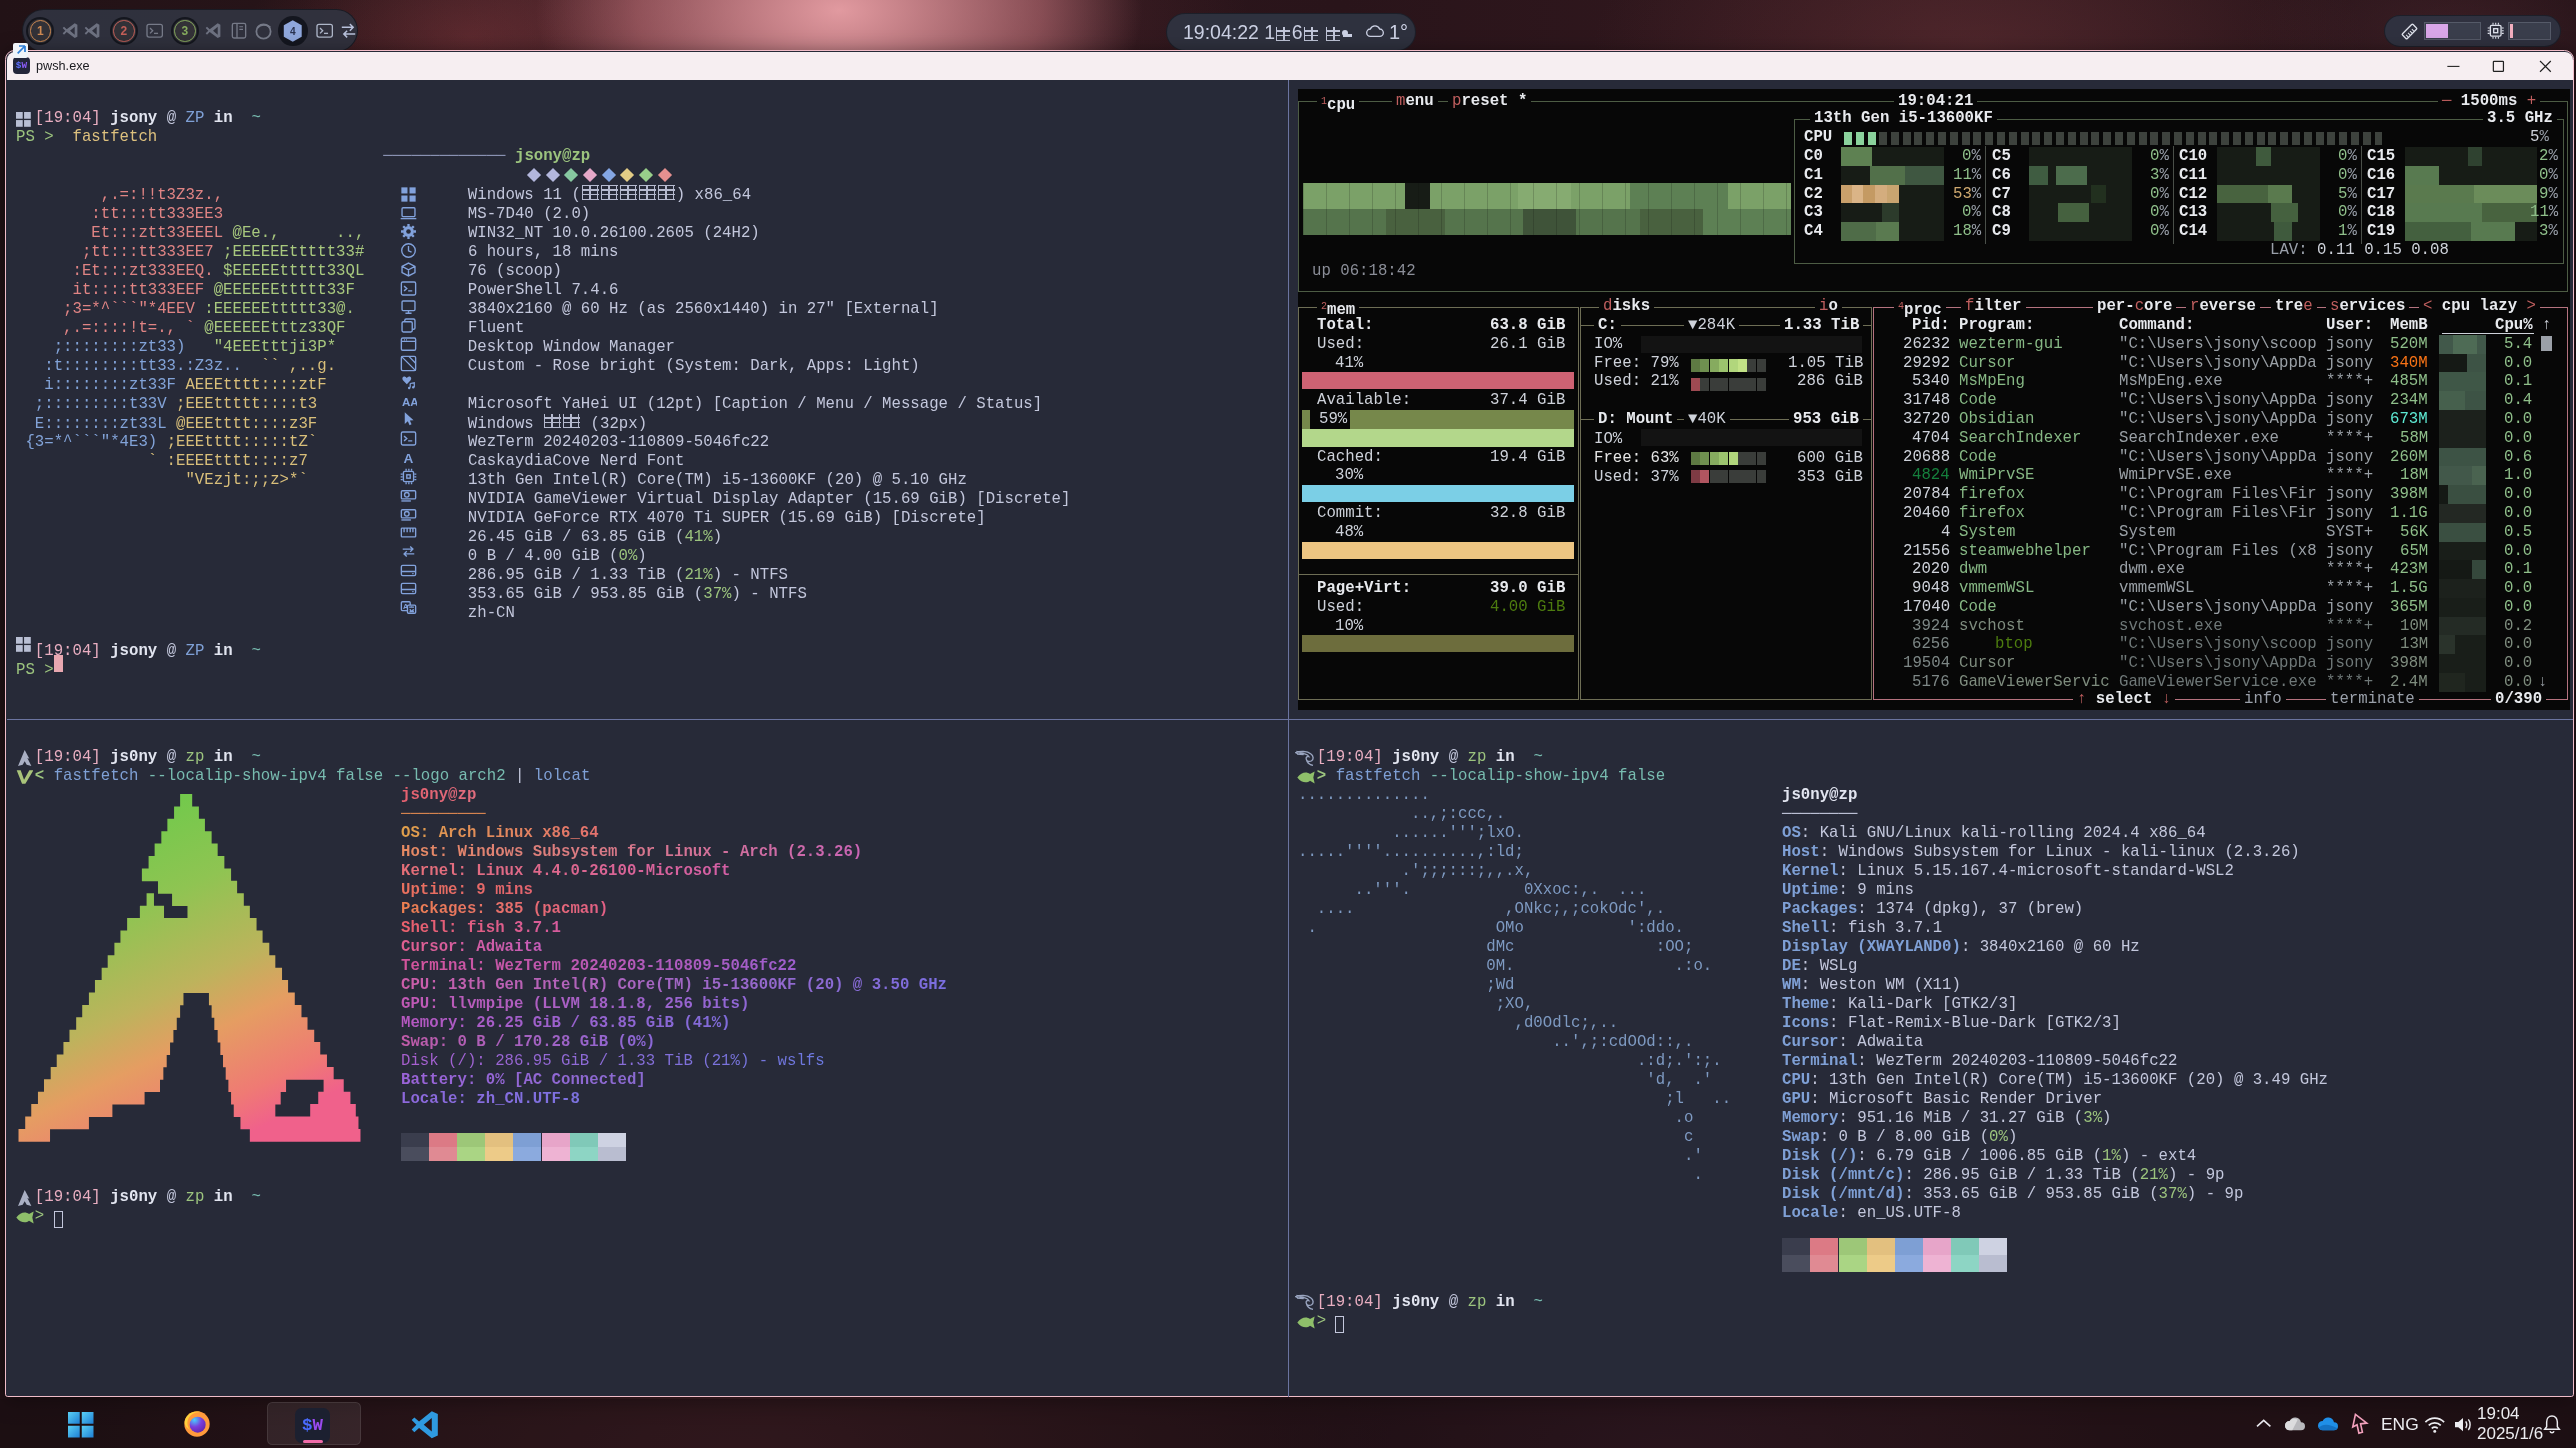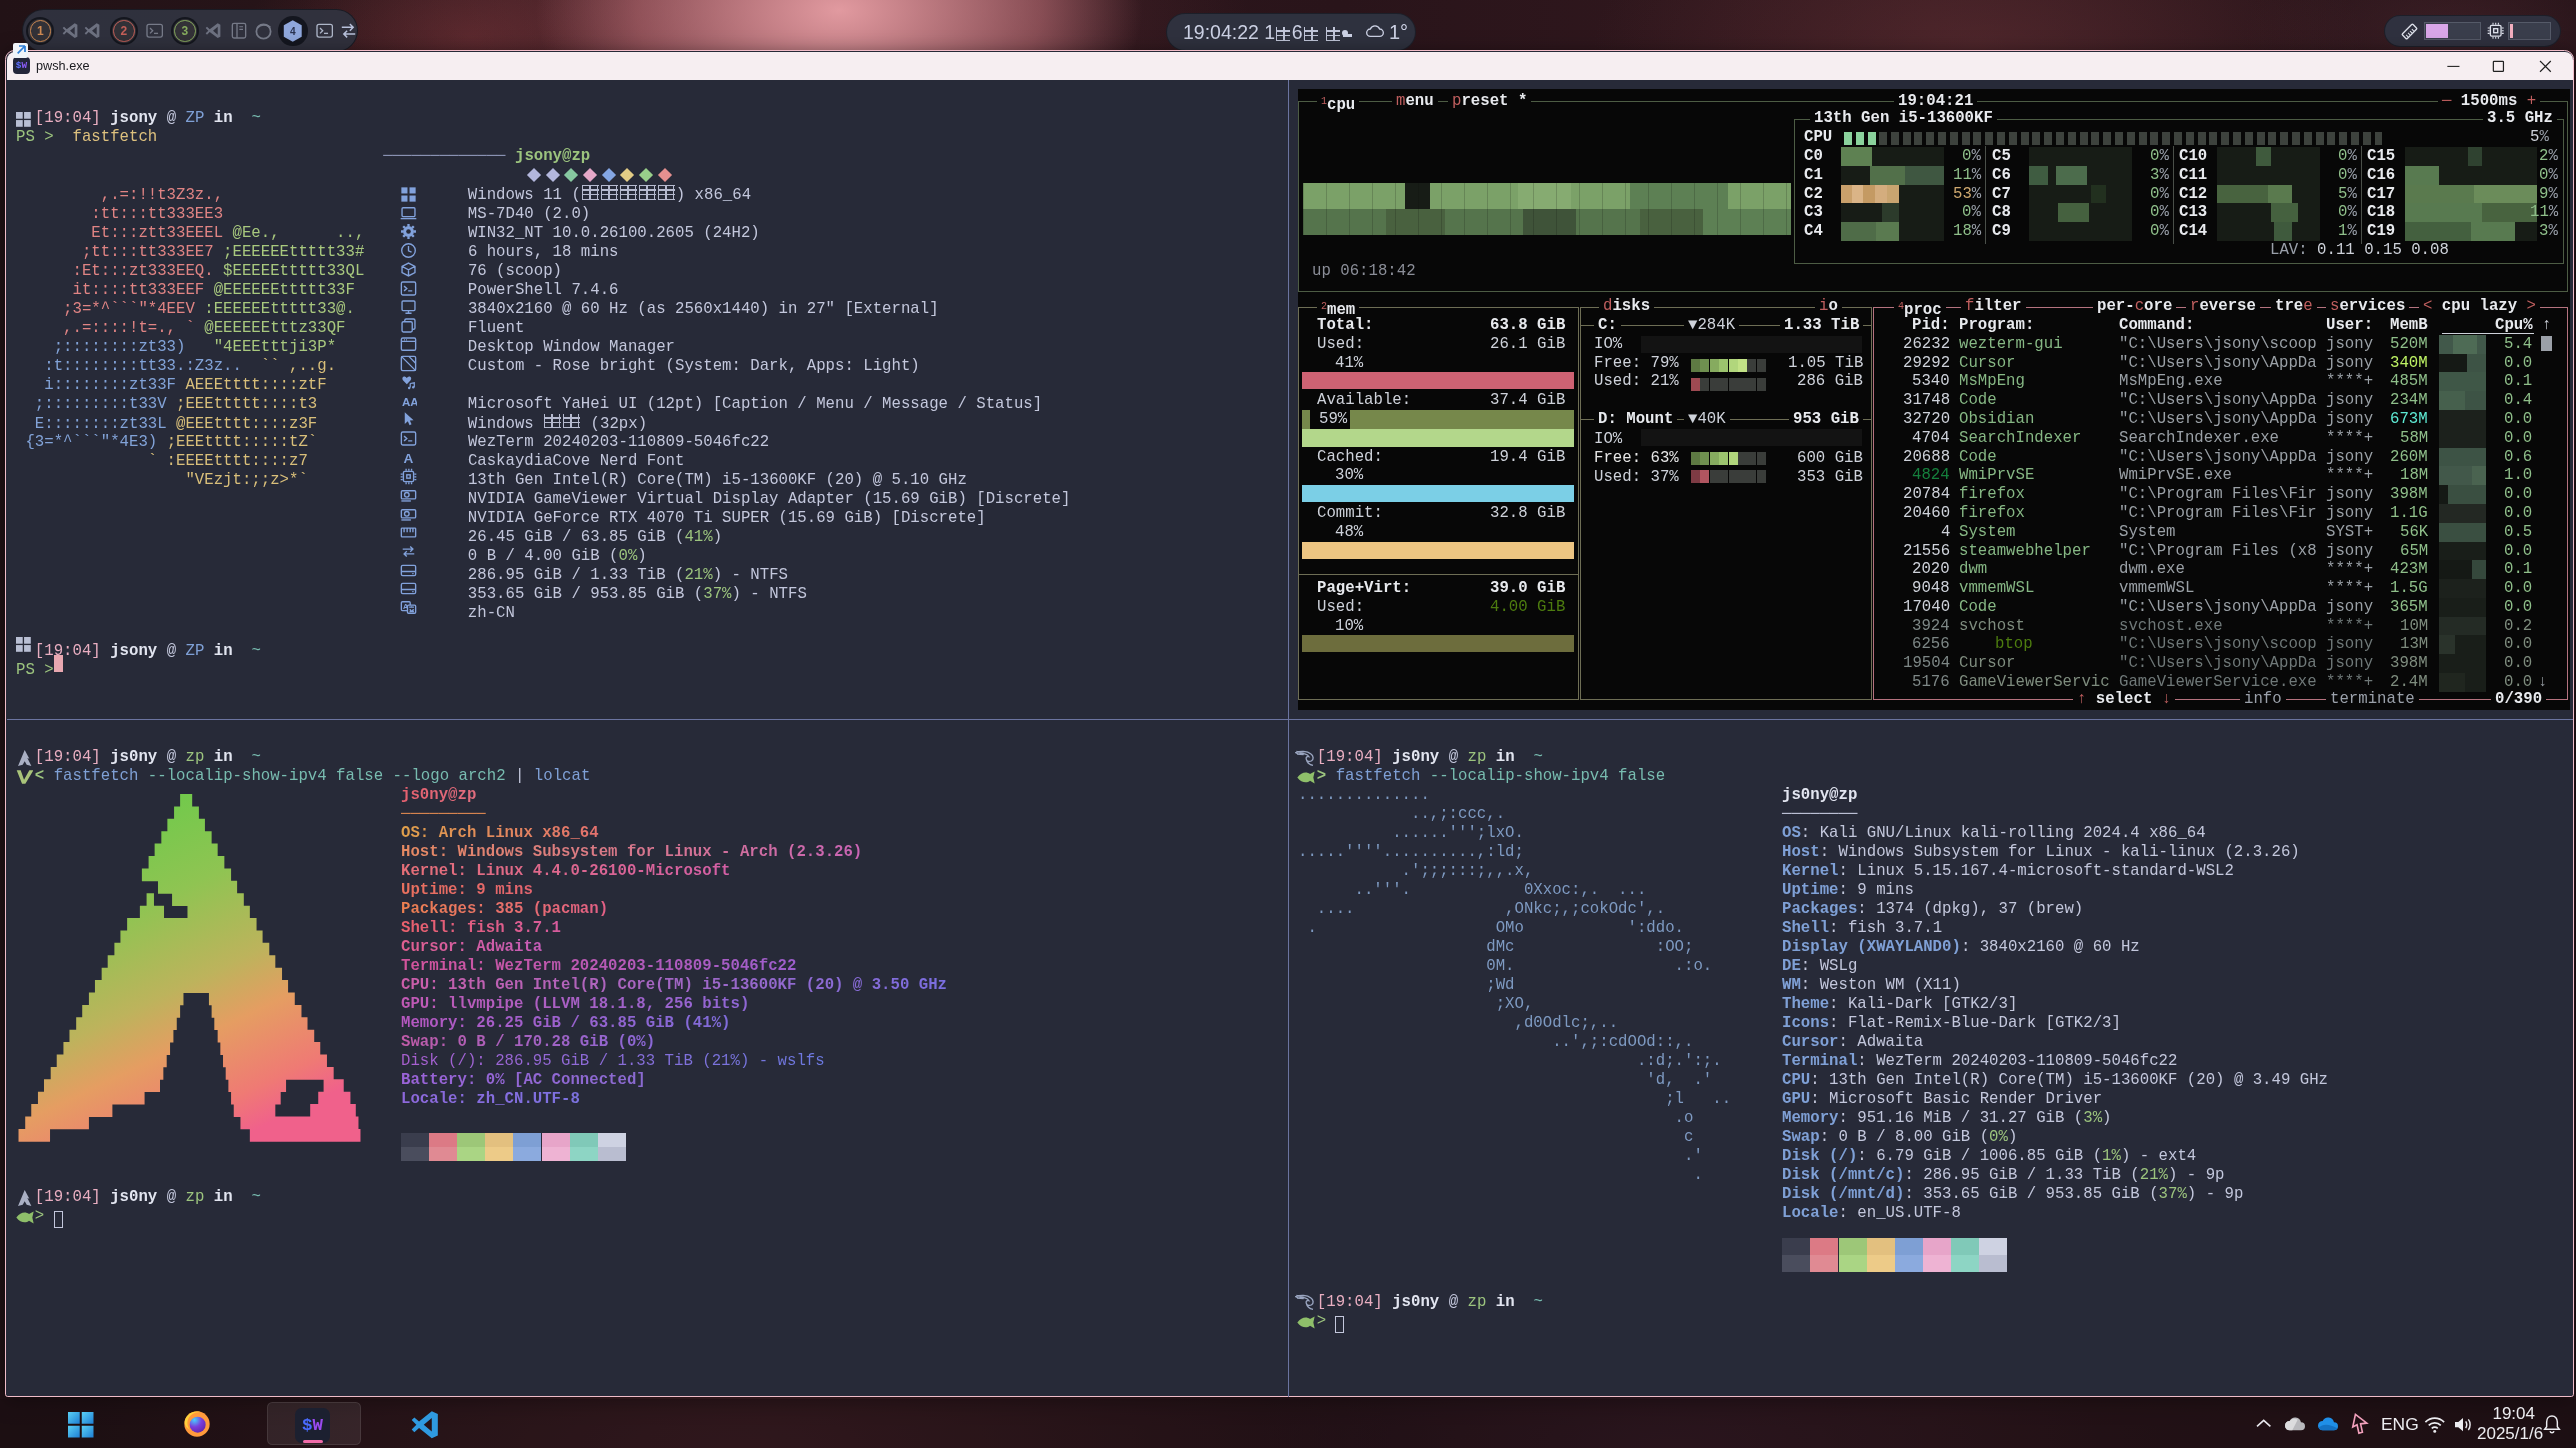--- a/index.html
+++ b/index.html
@@ -443,21 +443,21 @@
 <div class="btx" style="left:1959px;top:335px;color:#86b784">wezterm-gui</div>
 <div class="btx" style="left:2119px;top:335px;color:#9aa0a6">"C:\Users\jsony\scoop</div>
 <div class="btx" style="left:2326px;top:335px;color:#9aa0a6">jsony</div>
 <div class="btx" style="left:2390px;top:335px;color:#8fbf8a">520M</div>
 <div class="btx" style="left:2504px;top:335px;color:#8fbf8a">5.4</div>
 <div class="abs" style="left:2439px;top:354px;width:47px;height:19px;background:linear-gradient(90deg,#151915 0 60%,#3d5345 60%)"></div>
 <div class="btx" style="left:1903px;top:354px;color:#ced2da">29292</div>
 <div class="btx" style="left:1959px;top:354px;color:#86b784">Cursor</div>
 <div class="btx" style="left:2119px;top:354px;color:#9aa0a6">"C:\Users\jsony\AppDa</div>
 <div class="btx" style="left:2326px;top:354px;color:#9aa0a6">jsony</div>
-<div class="btx" style="left:2390px;top:354px;color:#bef264">340M</div>
+<div class="btx" style="left:2390px;top:354px;color:#f97316">340M</div>
 <div class="btx" style="left:2504px;top:354px;color:#8fbf8a">0.0</div>
 <div class="abs" style="left:2439px;top:372px;width:47px;height:19px;background:linear-gradient(90deg,#3f5747 0 100%)"></div>
 <div class="btx" style="left:1912px;top:372px;color:#ced2da">5340</div>
 <div class="btx" style="left:1959px;top:372px;color:#86b784">MsMpEng</div>
 <div class="btx" style="left:2119px;top:372px;color:#9aa0a6">MsMpEng.exe</div>
 <div class="btx" style="left:2326px;top:372px;color:#9aa0a6">****+</div>
 <div class="btx" style="left:2390px;top:372px;color:#8fbf8a">485M</div>
 <div class="btx" style="left:2504px;top:372px;color:#8fbf8a">0.1</div>
 <div class="abs" style="left:2439px;top:391px;width:47px;height:19px;background:linear-gradient(90deg,#46604d 0 55%,#3d5345 55%)"></div>
 <div class="btx" style="left:1903px;top:391px;color:#ced2da">31748</div>
@@ -764,17 +764,17 @@
   </svg>
 <div class="abs" style="left:2381px;top:1399px;height:50px;font:17.4px/50px 'Liberation Sans',sans-serif;color:#ececf0">ENG</div>
 <svg class="abs" style="left:2424px;top:1416px" width="21.5" height="17.4" viewBox="0 0 32 26">
     <path d="M2 9 C10 1 22 1 30 9 M7 14 C12 9 20 9 25 14 M11.5 18.5 C14.5 16 17.5 16 20.5 18.5" fill="none" stroke="#ececf0" stroke-width="2.6"></path>
     <circle cx="16" cy="23" r="2.2" fill="#ececf0"></circle>
   </svg>
 <svg class="abs" style="left:2453px;top:1416px" width="20" height="17.4" viewBox="0 0 30 26">
     <path d="M3 9 L8 9 L15 3 L15 23 L8 17 L3 17 Z" fill="#ececf0"></path>
     <path d="M19 8 C21 11 21 15 19 18 M23 5 C26.5 9 26.5 17 23 21" fill="none" stroke="#ececf0" stroke-width="2.2"></path>
   </svg>
-<div class="abs" style="left:2477px;top:1404px;width:58px;height:40px;font:17px/20px 'Liberation Sans',sans-serif;color:#ececf0;text-align:right">19:04<br>2025/1/6</div>
+<div class="abs" style="left:2477px;top:1404px;width:58px;height:40px;font:17px/20px 'Liberation Sans',sans-serif;color:#ececf0;">19:04<br>2025/1/6</div>
 <svg class="abs" style="left:2542px;top:1414px" width="20" height="20" viewBox="0 0 30 30">
     <path d="M15 3 C10 3 7 7 7 12 L7 19 L4 23 L26 23 L23 19 L23 12 C23 7 20 3 15 3 Z" fill="none" stroke="#ececf0" stroke-width="2.2"></path>
     <path d="M12 26 A3.2 3.2 0 0 0 18 26" fill="none" stroke="#ececf0" stroke-width="2.2"></path>
   </svg>
 
 </body></html>

